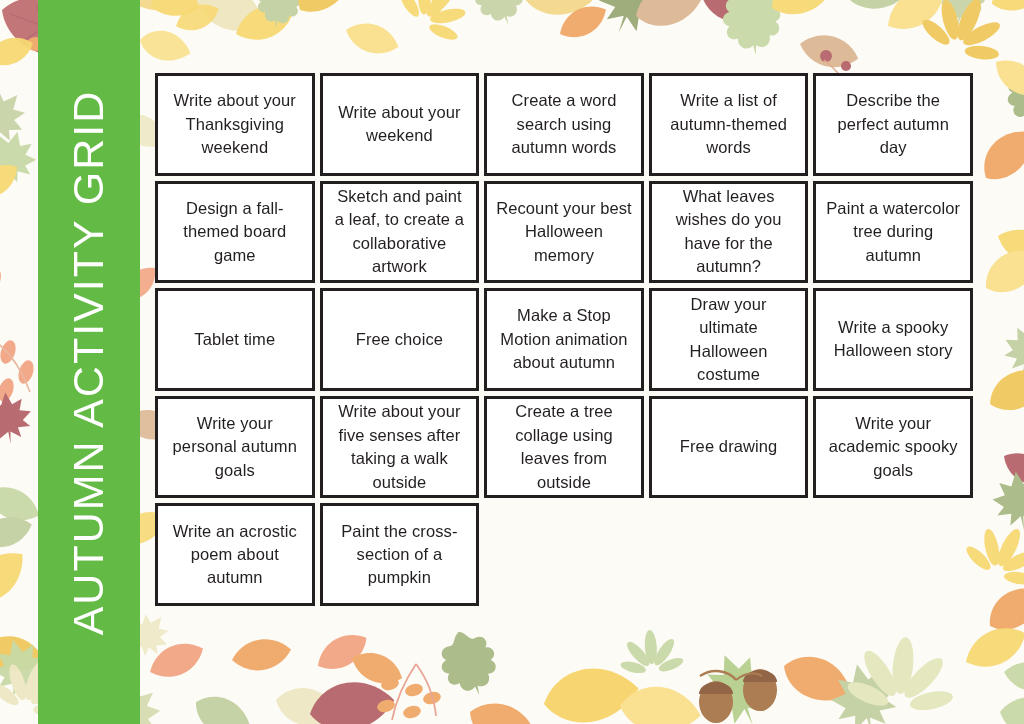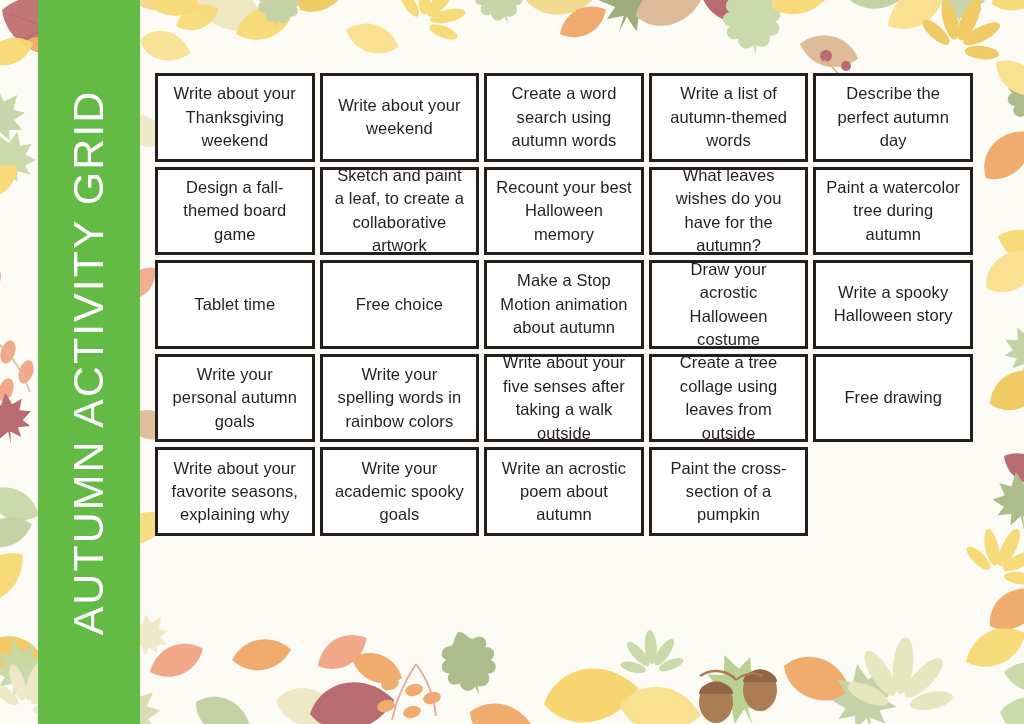--- a/index.html
+++ b/index.html
@@ -56,21 +56,21 @@
     line-height: 1;
     text-align: center;
   }
 
   
   #grid {
     position: absolute;
     left: 155px;
     top: 73px;
     width: 818px;
-    height: 463px;
+    height: 533px;
     z-index: 4;
     display: grid;
     grid-template-columns: repeat(5, 1fr);
     grid-template-rows: repeat(5, 1fr);
     gap: 5px;
   }
   .cell {
     background: #ffffff;
     border: 3px solid #231f20;
     display: flex;
@@ -460,46 +460,40 @@
     <div class="cell">
         <span class="cell-text">Tablet time</span>
       </div>
     <div class="cell">
         <span class="cell-text">Free choice</span>
       </div>
     <div class="cell">
         <span class="cell-text">Make a Stop Motion animation about autumn</span>
       </div>
     <div class="cell">
-        <span class="cell-text">Draw your acrostic Halloween costume</span>
+        <span class="cell-text">Draw your ultimate Halloween costume</span>
       </div>
 
     <div class="cell">
         <span class="cell-text">Write a spooky Halloween story</span>
       </div>
     <div class="cell">
         <span class="cell-text">Write your personal autumn goals</span>
       </div>
     <div class="cell">
-        <span class="cell-text">Write your spelling words in rainbow colors</span>
-      </div>
-    <div class="cell">
         <span class="cell-text">Write about your five senses after taking a walk outside</span>
       </div>
     <div class="cell">
         <span class="cell-text">Create a tree collage using leaves from outside</span>
       </div>
 
     <div class="cell">
         <span class="cell-text">Free drawing</span>
       </div>
     <div class="cell">
-        <span class="cell-text">Write about your favorite seasons, explaining why</span>
-      </div>
-    <div class="cell">
         <span class="cell-text">Write your academic spooky goals</span>
       </div>
     <div class="cell">
         <span class="cell-text">Write an acrostic poem about autumn</span>
       </div>
     <div class="cell">
         <span class="cell-text">Paint the cross-section of a pumpkin</span>
       </div>
   </div>
 

